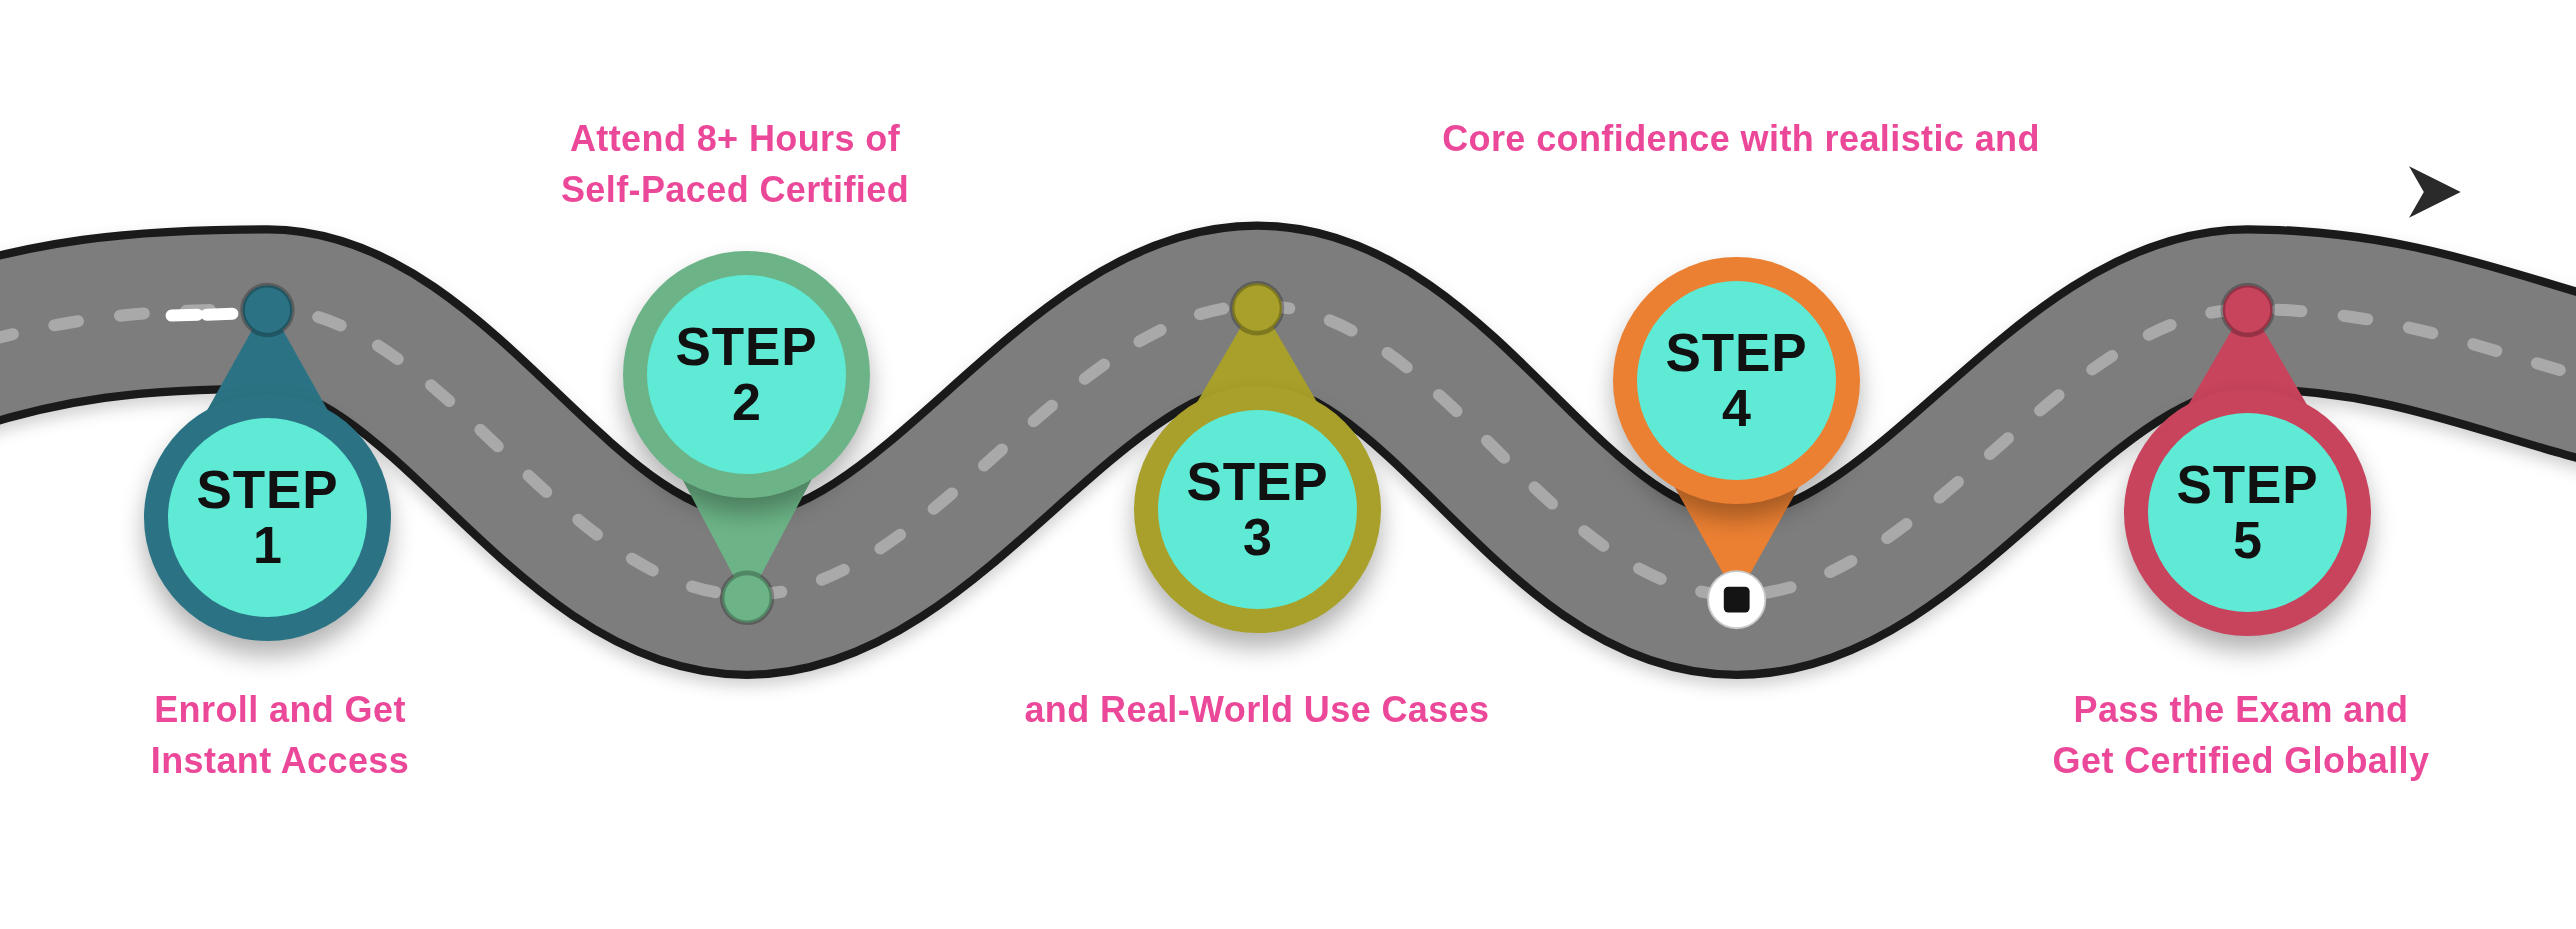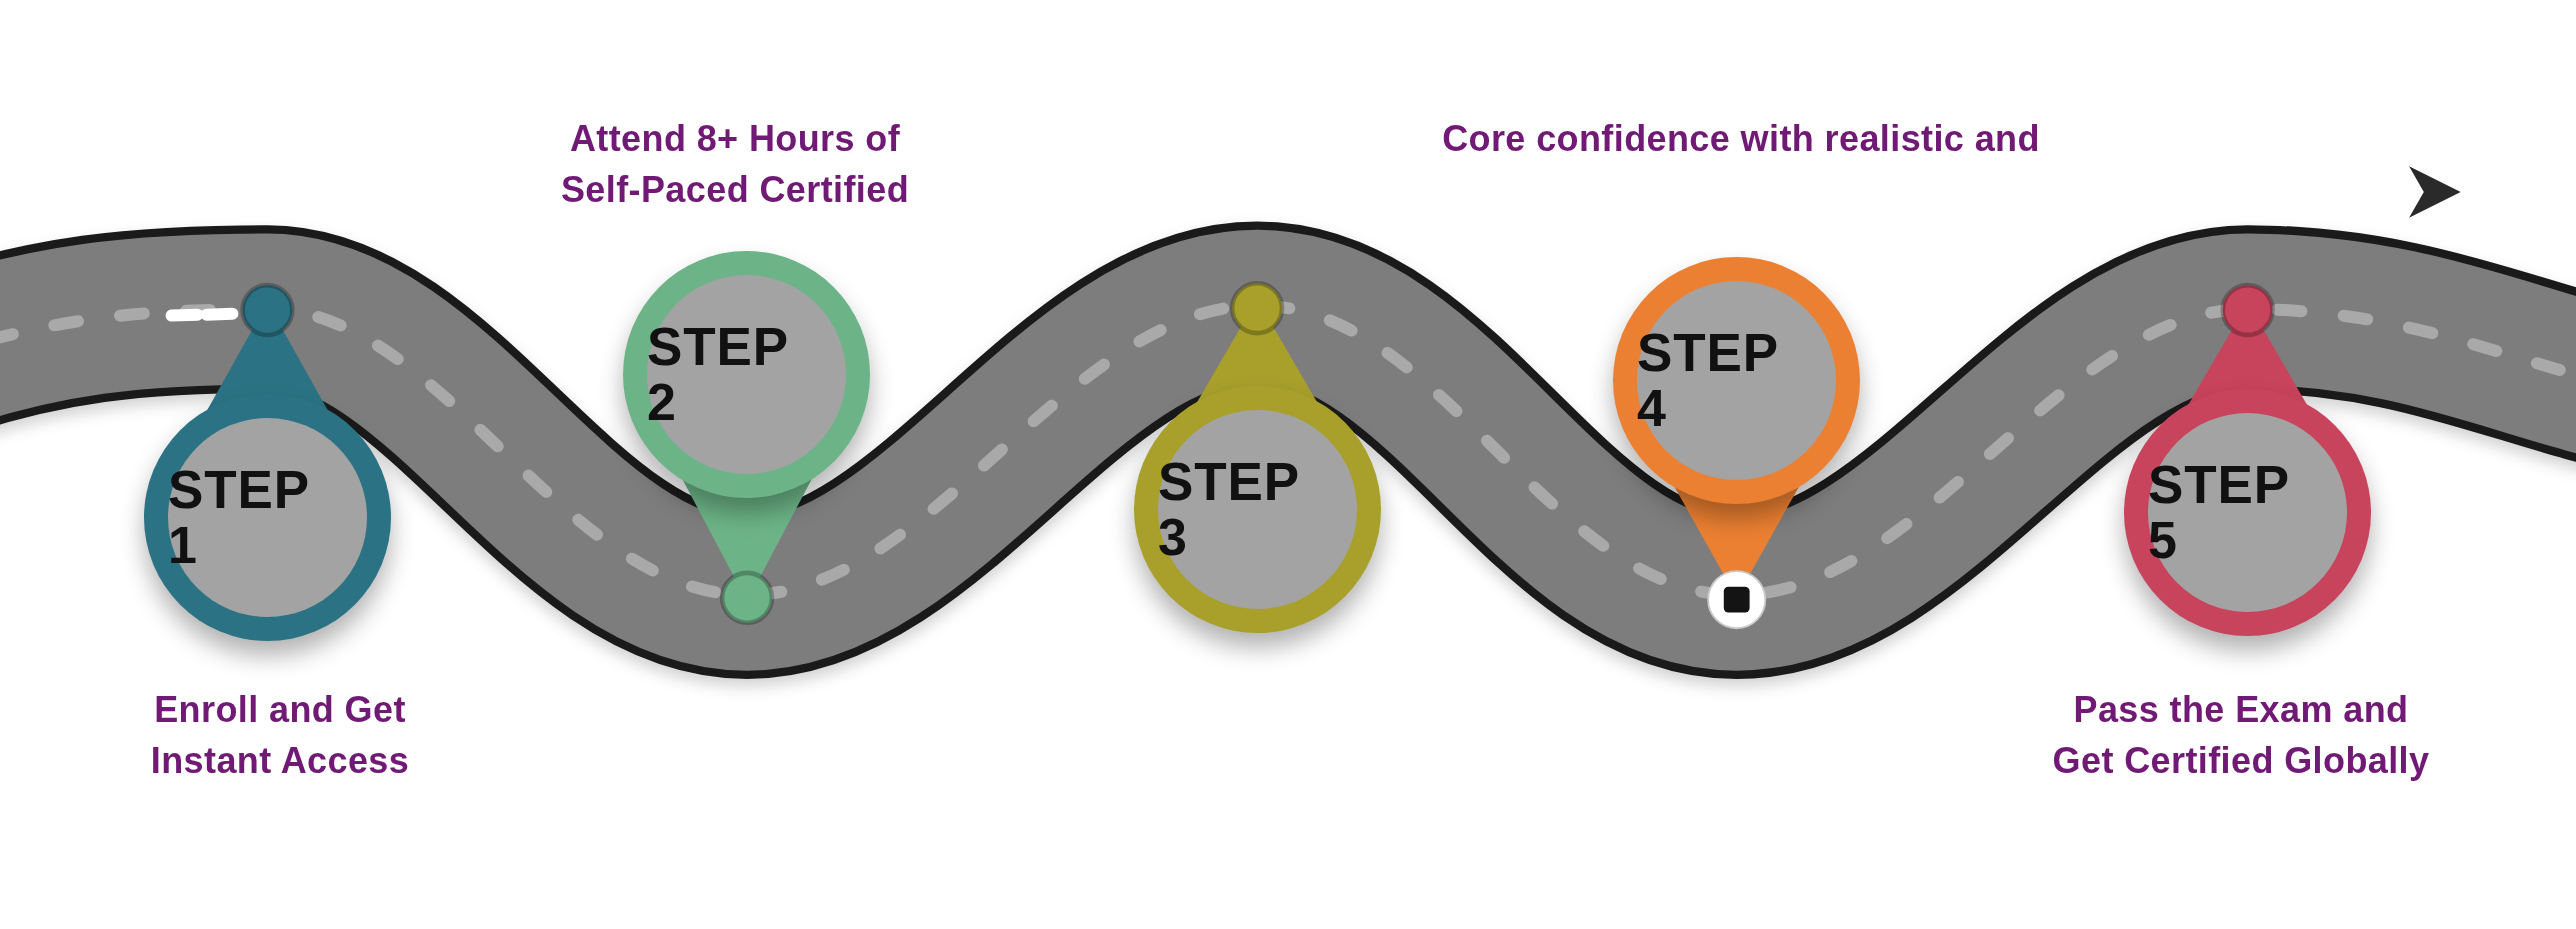--- a/index.html
+++ b/index.html
@@ -1,26 +1,26 @@
 <!DOCTYPE html>
 <html style="font-size:14.8px"><head>
 <meta charset="utf-8">
 <style>
   html,body{margin:0;padding:0;background:#ffffff;}
   #stage{position:relative;width:2576px;height:930px;background:#ffffff;overflow:hidden;
          font-family:"Liberation Sans","DejaVu Sans",sans-serif;}
   #road-svg{position:absolute;left:0;top:0;width:2576px;height:930px;}
   .step-circle{position:absolute;width:247px;height:247px;border-radius:50%;
                box-shadow:0 14.8px 24px rgba(0,0,0,.30);z-index:5;}
-  .step-inner{position:absolute;left:24px;top:24px;right:24px;bottom:24px;background:#a3a3a3;
-              border-radius:50%;display:flex;flex-direction:column;justify-content:center;}
+  .step-inner{position:absolute;left:24px;top:24px;right:24px;bottom:24px;background:#5eead4;
+              border-radius:50%;display:flex;flex-direction:column;align-items:center;justify-content:center;}
   .step-word{font-size:53px;font-weight:800;color:#111111;letter-spacing:0.9px;line-height:1.02;}
   .step-num{font-size:52px;font-weight:800;color:#111111;line-height:1.02;margin-top:1.8px;}
   .caption{position:absolute;width:738px;text-align:center;font-size:36px;font-weight:700;
-           color:#701a75;line-height:51px;letter-spacing:0.4px;z-index:4;}
+           color:#ec4899;line-height:51px;letter-spacing:0.4px;z-index:4;}
 </style>
 </head>
 <body>
 
 <div id="stage">
 
   <svg id="road-svg" viewBox="0 0 2793 1008">
 
     <g style="filter:drop-shadow(0 8px 8px rgba(0,0,0,.18));">
       <path d="M -80 390 C 50 345, 150 335, 290 335 C 480 335, 610 645, 810 645 C 1010 645, 1160 331, 1363 331 C 1565 331, 1680 645, 1883 645 C 2085 645, 2235 335, 2437 335 C 2620 335, 2740 400, 2870 425" fill="none" stroke-width="182" stroke="#1a1a1a"></path>
@@ -82,20 +82,21 @@
 
   <div class="caption" style="left:-89px;top:684px;">
     <div>Enroll and Get</div>
     <div>Instant Access</div>
   </div>
   <div class="caption" style="left:366px;top:113px;">
     <div>Attend 8+ Hours of</div>
     <div>Self-Paced Certified</div>
   </div>
   <div class="caption" style="left:888px;top:684px;">
+    <div>and Real-World Use Cases</div>
   </div>
   <div class="caption" style="left:1372px;top:113px;">
     <div>Core confidence with realistic and</div>
   </div>
   <div class="caption" style="left:1872px;top:684px;">
     <div>Pass the Exam and</div>
     <div>Get Certified Globally</div>
   </div>
 
 </div>

